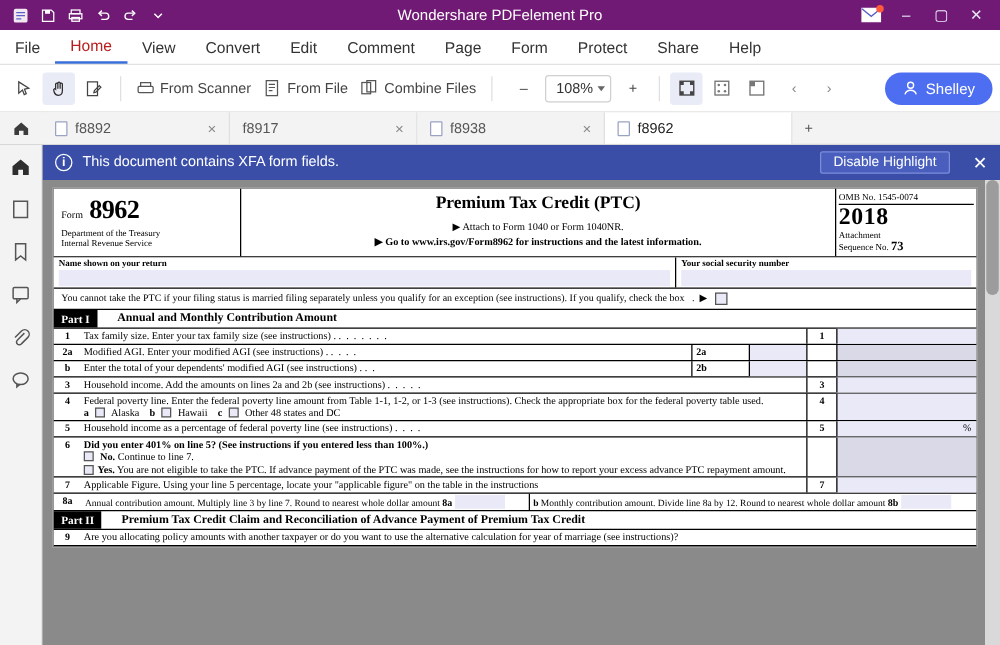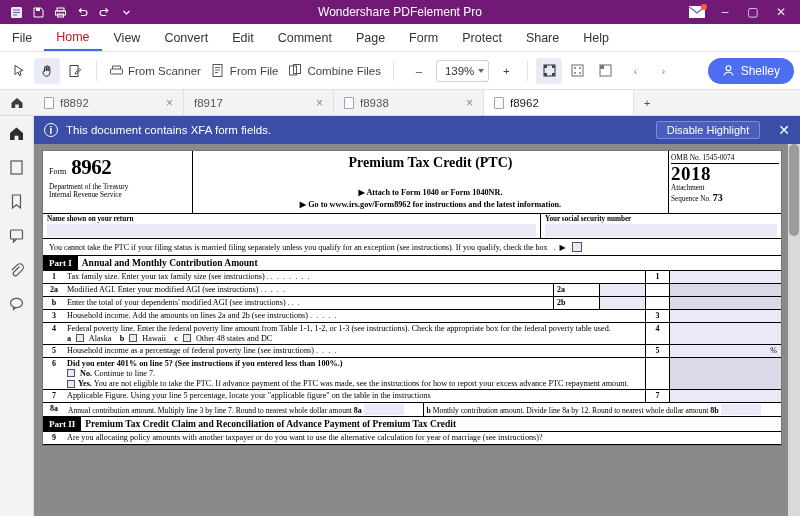--- a/index.html
+++ b/index.html
@@ -122,41 +122,41 @@
   .scrollthumb { position:absolute; top:0; left:1px; width:10px; height:92px; background:#9c9c9c; border-radius:5px; }
   
   .fhdr { display:flex; border-bottom:1.6px solid #000; }
   .fhdr-l { width:150px; padding:4px 6px 2px 6px; border-right:1px solid #000; }
   .fhdr-l .lbl { font-size:8px; }
   .fhdr-l .fnum { font-size:21px; font-weight:bold; letter-spacing:-0.5px; }
   .fhdr-l .form-w { display:flex; align-items:baseline; gap:5px; }
   .fhdr-l .dept { font-size:7.2px; line-height:1.15; margin-top:3px; }
   .fhdr-c { flex:1; padding:4px 6px; border-right:1px solid #000; text-align:center; }
   .fhdr-c .t1 { font-size:14px; font-weight:bold; }
-  .fhdr-c .t2 { font-size:8.2px; font-weight:bold; margin-top:16px; }
+  .fhdr-c .t2 { font-size:8.2px; font-weight:normal; margin-top:5px; }
   .fhdr-c .t3 { font-size:8.2px; font-weight:bold; margin-top:2px; }
   .fhdr-r { width:112px; text-align:left; font-size:7.4px; padding:2px 2px; }
   .fhdr-r .omb { border-bottom:1px solid #000; padding-bottom:1px; }
   .fhdr-r .yr { font-size:19px; font-weight:bold; letter-spacing:0.5px; line-height:1.05; }
   .fhdr-r .att { font-size:7.2px; }
   .fhdr-r .seq { font-size:7.2px; }
   .fhdr-r .seq b { font-size:10px; }
   
   .namerow { display:flex; border-bottom:1px solid #000; background:#fff;font-weight:bold; }
   .namerow .c1 { flex:1; border-right:1px solid #000; padding:1px 4px; }
   .namerow .c2 { width:240px; padding:1px 4px; }
   .namerow .lbl { font-size:7.2px; }
   .namerow .fld { height:13px; background:#e9e9f8; margin-top:1px; }
   .notice { padding:3px 6px; font-size:8px; display:flex; align-items:center; border-bottom:1.4px solid #000;}
   .notice .chk { width:10px; height:10px; border:1px solid #555; background:#e9e9f8; margin-left:6px; }
   .dots { letter-spacing:1px; }
   
   .partbar { display:flex; align-items:center; border-bottom:1.2px solid #000; }
   .partbox { background:#000; color:#fff; font-size:9px; font-weight:bold; padding:2px 6px; }
-  .parttitle { font-weight:bold; font-size:9.5px; padding-left:4px;text-align:right; }
+  .parttitle { font-weight:bold; font-size:9.5px; padding-left:16px;text-align:right; }
   
   .lrow { display:flex; border-bottom:1px solid #000; min-height:13px; }
   .lnum { width:22px; text-align:center; font-weight:bold; font-size:8px; padding-top:1px; border-right:0px; }
   .ltext { flex:1; padding:1px 2px 1px 2px; font-size:8.2px; }
   .lcodecell { width:46px; border-left:1px solid #000; font-size:8px; font-weight:bold; padding:1px 3px; }
   .lfield { width:46px; border-left:1px solid #000; background:#e9e9f8; }
   .lnumcell {
     width:24px; border-left:1px solid #000; text-align:center; font-weight:bold;
     font-size:8px; padding-top:1px;
   }
@@ -278,21 +278,21 @@
     <svg width="15" height="15" viewBox="0 0 15 15">
         <rect x="1.5" y="3" width="7" height="9" fill="none" stroke="#555" stroke-width="1"></rect>
         <rect x="5.5" y="1.5" width="7" height="9" fill="none" stroke="#555" stroke-width="1"></rect>
       </svg>
     <span>Combine Files</span>
   </div>
   <div class="tool-sep"></div>
   <div class="zoomgrp">
     <div class="tool">–</div>
     <div class="zoombox">
-      <span>139%</span>
+      <span>108%</span>
       <span class="caret"></span>
     </div>
     <div class="tool">+</div>
   </div>
   <div class="tool-sep"></div>
   <div class="tool sel">
     <svg width="15" height="15" viewBox="0 0 15 15">
         <rect x="2" y="2" width="11" height="11" fill="none" stroke="#444" stroke-width="1.1"></rect>
         <path d="M2 2h3v3h-3zM10 2h3v3h-3zM2 10h3v3h-3zM10 10h3v3h-3z" fill="#444"></path>
       </svg>

